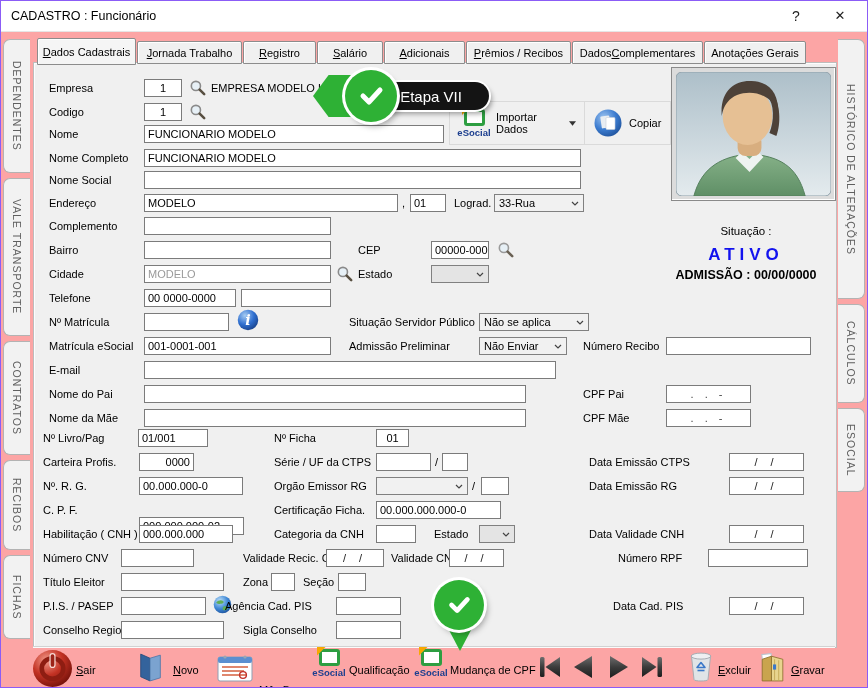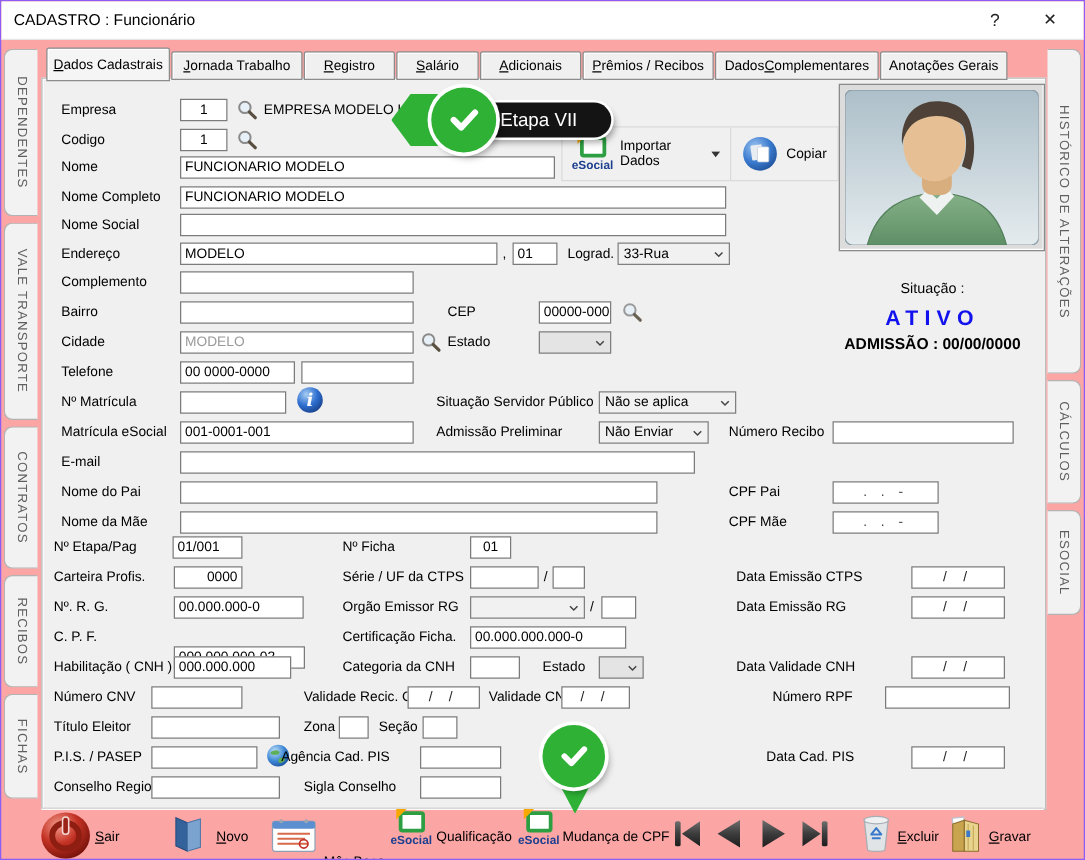--- a/index.html
+++ b/index.html
@@ -250,22 +250,22 @@
   <span class="lbl" style="left:48px;top:387px;">Nome do Pai</span>
   <div class="inp" style="left:143px;top:384px;width:382px;"></div>
   <span class="lbl" style="left:582px;top:387px;">CPF Pai</span>
   <div class="inp cpfmask" style="left:665px;top:384px;width:85px;">.  .  -</div>
 
   <span class="lbl" style="left:48px;top:411px;">Nome da Mãe</span>
   <div class="inp" style="left:143px;top:408px;width:382px;"></div>
   <span class="lbl" style="left:582px;top:411px;">CPF Mãe</span>
   <div class="inp cpfmask" style="left:665px;top:408px;width:85px;">.  .  -</div>
 
-  <span class="lbl" style="left:42px;top:431px;">Nº Etapa/Pag</span>
-  <div class="inp" style="left:137px;top:428px;width:56px;">01/001</div>
+  <span class="lbl" style="left:42px;top:431px;">Nº Livro/Pag</span>
+  <div class="inp" style="left:137px;top:428px;width:70px;">01/001</div>
   <span class="lbl" style="left:273px;top:431px;">Nº Ficha</span>
   <div class="inp c" style="left:375px;top:428px;width:33px;">01</div>
 
   <span class="lbl" style="left:42px;top:455px;">Carteira Profis.</span>
   <div class="inp r" style="left:138px;top:452px;width:55px;">0000</div>
   <span class="lbl" style="left:273px;top:455px;">Série / UF da CTPS</span>
   <div class="inp" style="left:375px;top:452px;width:55px;"></div>
   <span class="lbl" style="left:434px;top:455px;">/</span>
   <div class="inp" style="left:441px;top:452px;width:26px;"></div>
   <span class="lbl" style="left:588px;top:455px;">Data Emissão CTPS</span>

